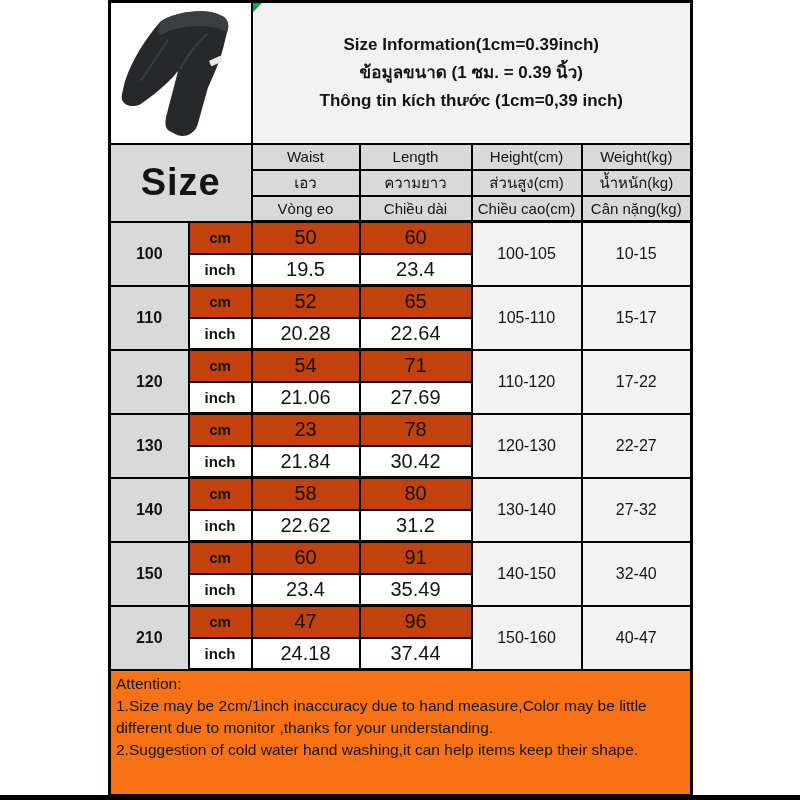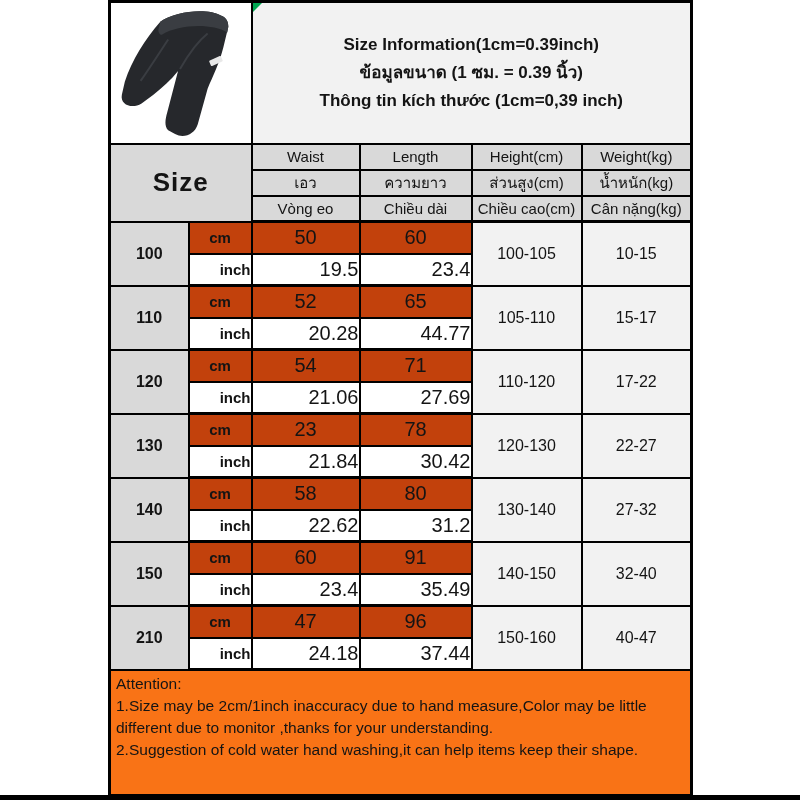--- a/index.html
+++ b/index.html
@@ -51,42 +51,42 @@
     top: 0; left: 0;
     width: 0; height: 0;
     border-top: 9px solid #00a651;
     border-right: 9px solid transparent;
   }
 
   
   td.size-head {
     background: #d9d9d9;
     font-weight: bold;
-    font-size: 26px;
+    font-size: 38px;
     letter-spacing: 1px;
   }
   td.col-head {
     background: #d9d9d9;
     font-weight: normal;
     font-size: 15px;
   }
   tr.head-end td { border-bottom-width: 3px; }
 
   
   td.size-cell {
     background: #d9d9d9;
     font-weight: bold;
     font-size: 16px;
   }
   td.unit-cell { font-weight: bold; font-size: 15px; }
   td.val-cell  { font-size: 20px; }
   tr.row-cm  td.unit-cell, tr.row-cm td.val-cell { background: #c2410c; }
   tr.row-inch td.unit-cell, tr.row-inch td.val-cell { background: #ffffff; }
   td.range-cell { background: #f2f2f2; font-size: 16px; }
-  tr.group-end td { border-bottom-width: 3px; text-align: right; }
+  tr.group-end td { border-bottom-width: 3px; }
 
   
   td.attention-cell {
     background: #f97316;
     text-align: left;
     vertical-align: top;
     font-size: 15.5px;
     line-height: 22px;
     padding: 2px 6px 0 5px;
   }
@@ -187,21 +187,21 @@
           <td class="size-cell" rowspan="2">110</td>
           <td class="unit-cell">cm</td>
           <td class="val-cell">52</td>
           <td class="val-cell">65</td>
           <td class="range-cell" rowspan="2">105-110</td>
           <td class="range-cell" rowspan="2">15-17</td>
         </tr>
         <tr class="data-row row-inch group-end">
           <td class="unit-cell">inch</td>
           <td class="val-cell">20.28</td>
-          <td class="val-cell">44.77</td>
+          <td class="val-cell">22.64</td>
         </tr>
         <tr class="data-row row-cm">
           <td class="size-cell" rowspan="2">120</td>
           <td class="unit-cell">cm</td>
           <td class="val-cell">54</td>
           <td class="val-cell">71</td>
           <td class="range-cell" rowspan="2">110-120</td>
           <td class="range-cell" rowspan="2">17-22</td>
         </tr>
         <tr class="data-row row-inch group-end">

